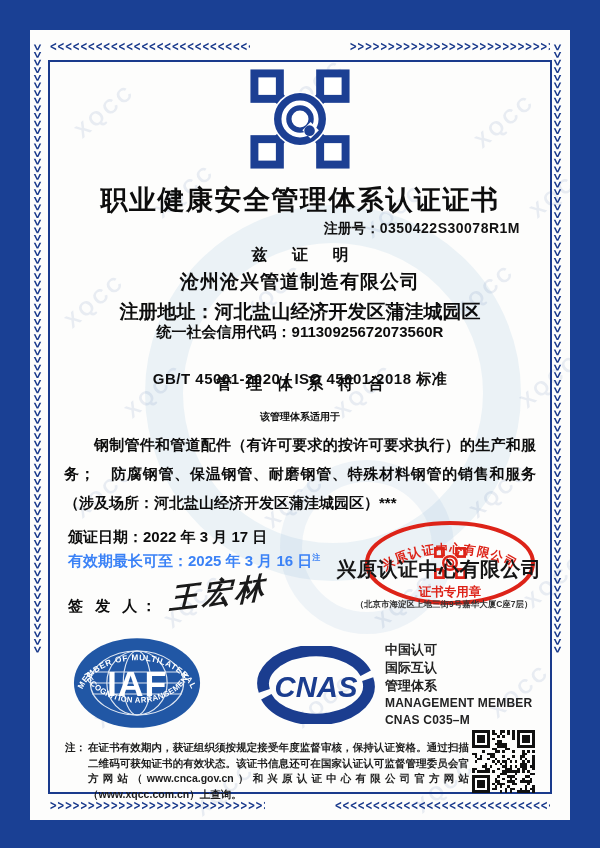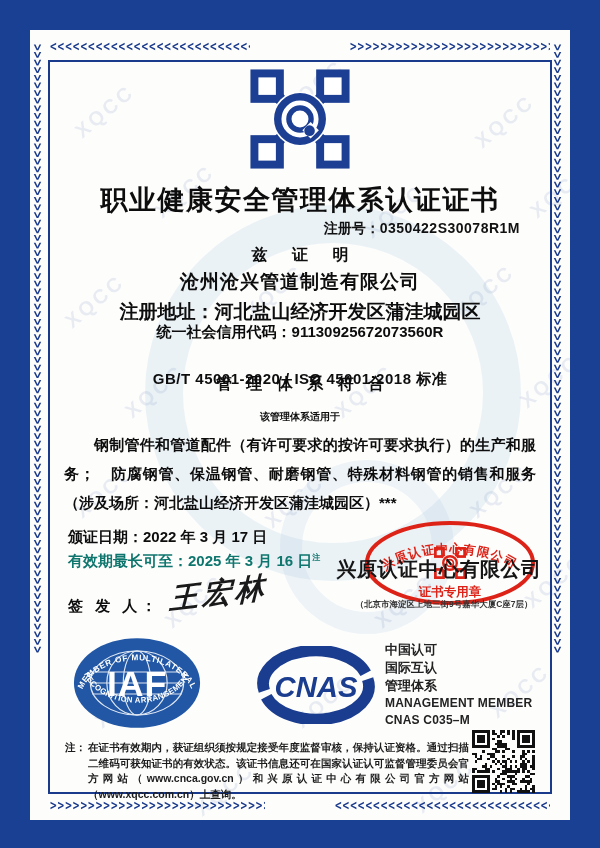--- a/index.html
+++ b/index.html
@@ -92,21 +92,21 @@
     <div class="ctext" style="top:269px;font-size:19px;font-weight:bold;">注册地址：河北盐山经济开发区蒲洼城园区</div>
     <div class="ctext" style="top:293px;font-size:15px;font-weight:bold;">统一社会信用代码：91130925672073560R</div>
 
     <div class="ctext" style="top:344px;font-size:16px;font-weight:bold;letter-spacing:5px;text-indent:5px;">管 理 体 系 符 合</div>
     <div class="ctext" style="top:340px;font-size:15px;font-weight:bold;letter-spacing:0.5px;">GB/T 45001-2020 / ISO 45001:2018 标准</div>
     <div class="ctext" style="top:380px;font-size:10px;font-weight:bold;">该管理体系适用于</div>
     <div class="abs" style="left:34px;top:400px;width:472px;font-size:15px;font-weight:bold;line-height:29px;
          text-align:justify;text-indent:2em;color:#0d0d0d;">钢制管件和管道配件（有许可要求的按许可要求执行）的生产和服务；　防腐钢管、保温钢管、耐磨钢管、特殊材料钢管的销售和服务（涉及场所：河北盐山经济开发区蒲洼城园区）***</div>
 
     <div class="abs" style="left:38px;top:498px;font-size:15px;font-weight:bold;color:#0d0d0d;">颁证日期：2022 年 3 月 17 日</div>
-    <div class="abs" style="left:38px;top:522px;font-size:15px;font-weight:bold;color:#0f766e;">
+    <div class="abs" style="left:38px;top:522px;font-size:15px;font-weight:bold;color:#3b82f6;">
       <span>有效期最长可至：2025 年 3 月 16 日</span><sup class="vnote">注</sup>
     </div>
     <div class="abs" style="left:38px;top:552px;font-size:15px;font-weight:bold;letter-spacing:4px;color:#0d0d0d;">
       <span>签 发 人：</span>
       <span class="signature">王宏林</span>
     </div>
 
     <svg class="abs" style="left:332px;top:490px;" width="176" height="86" viewBox="0 0 176 86">
       <ellipse cx="88" cy="43" rx="83" ry="40" fill="none" stroke="#dd2318" stroke-width="4"></ellipse>
       <path id="sealArc" d="M 15,61 A 75,35 0 0 1 161,59" fill="none"></path>

